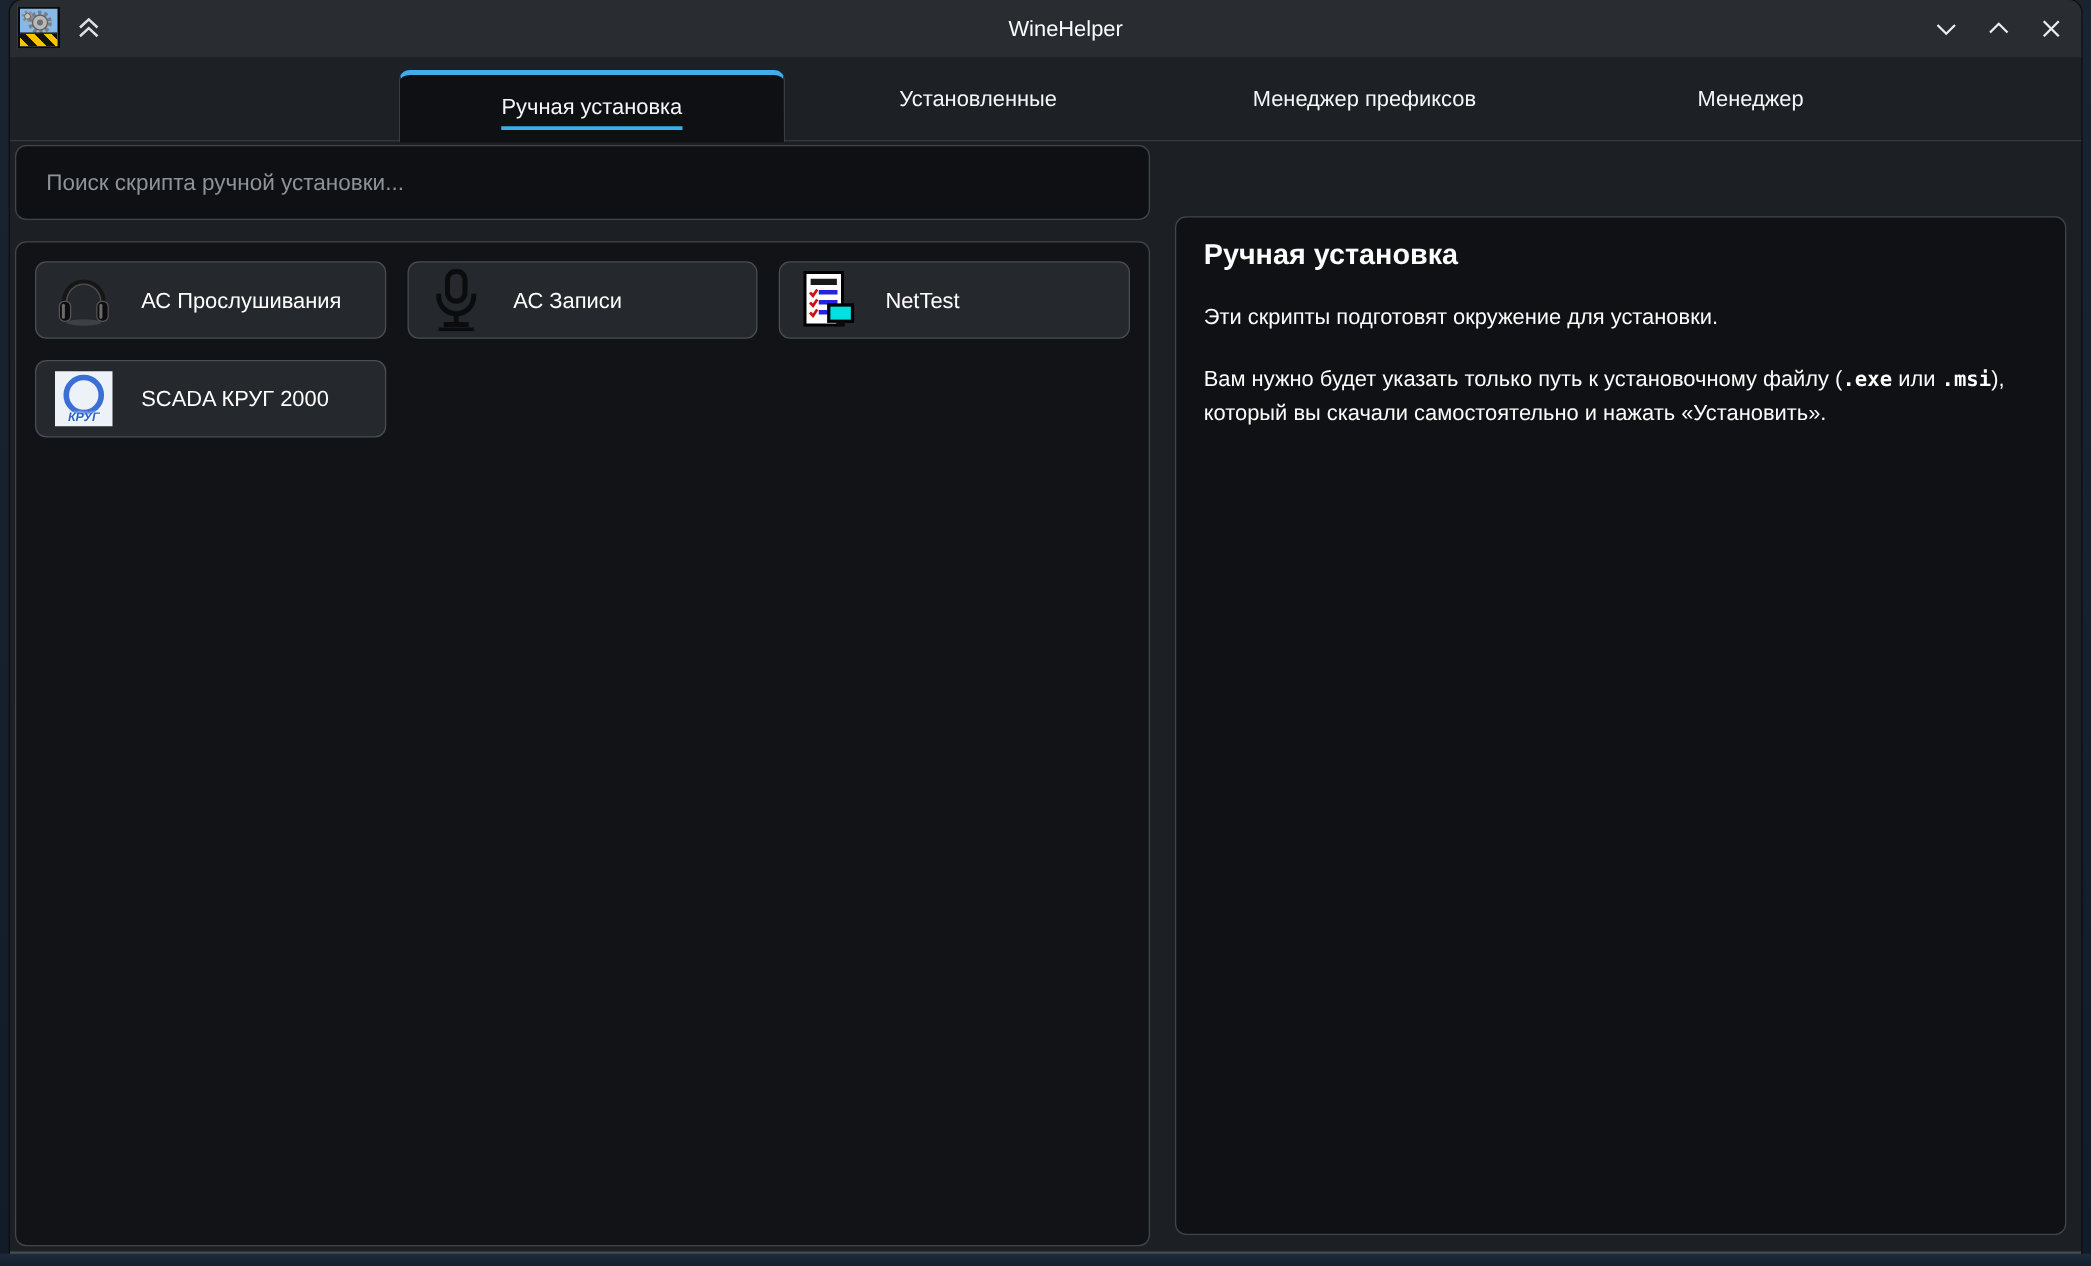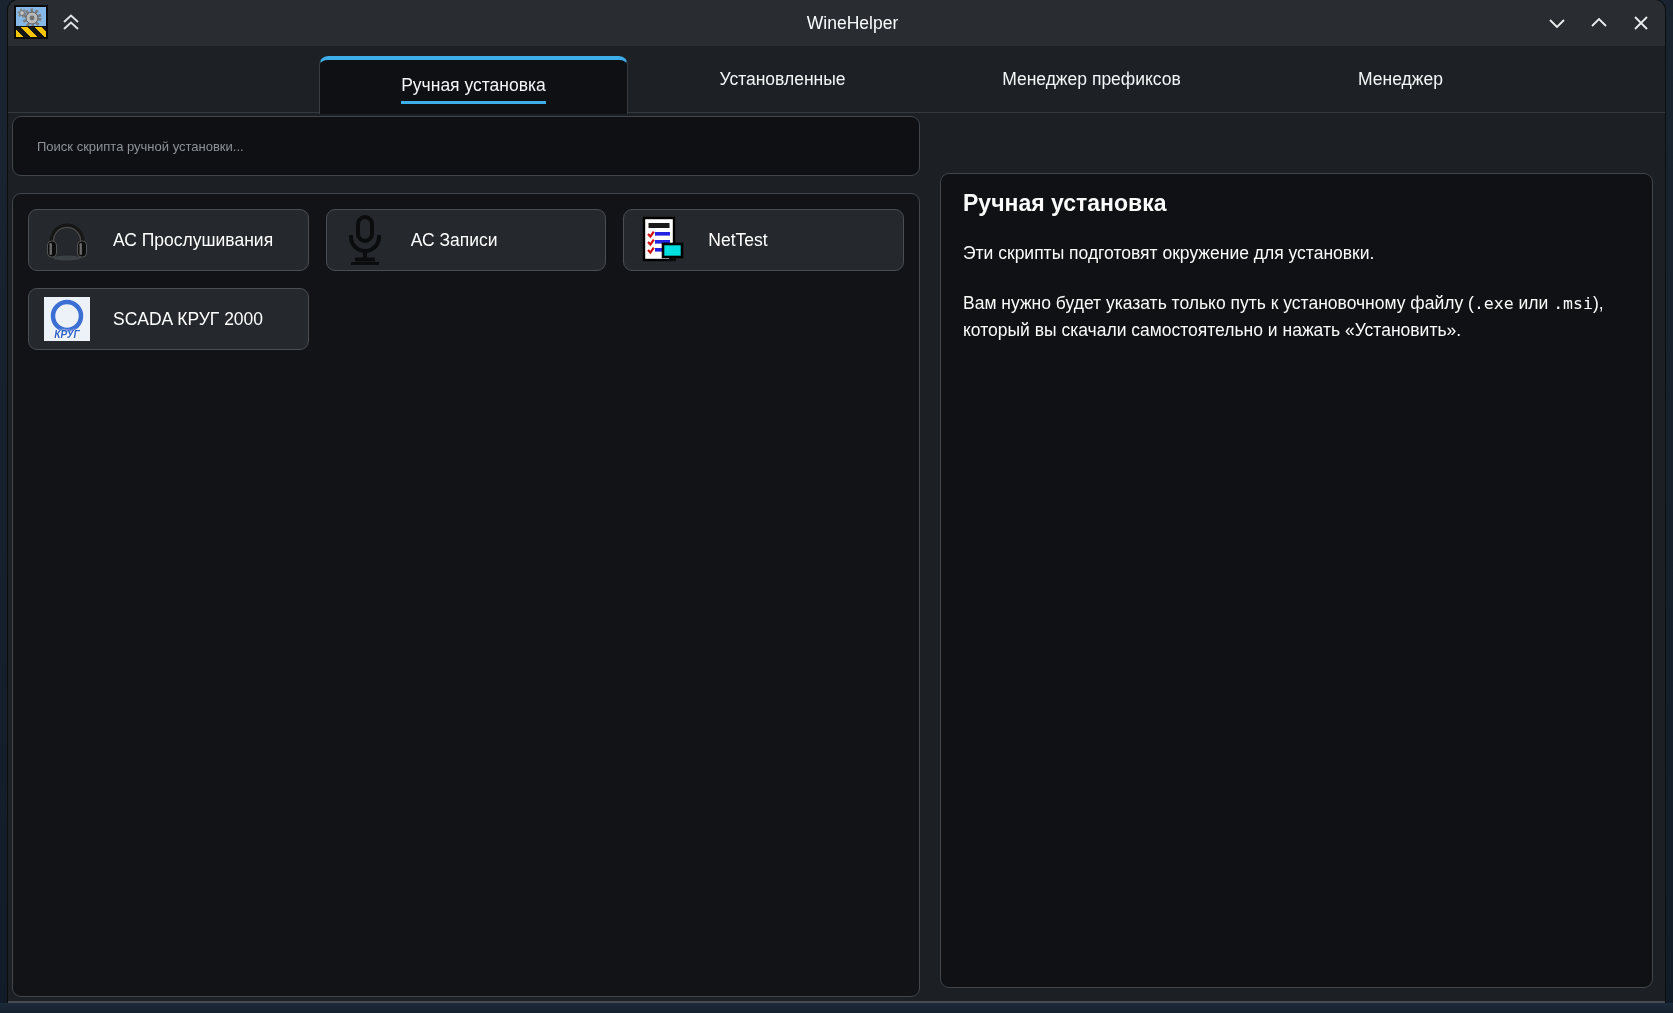--- a/index.html
+++ b/index.html
@@ -63,21 +63,21 @@
     box-sizing:border-box;z-index:2;
   }
   .tab.active .tab-label{
     border-bottom:3px solid #3daee9;padding-bottom:5px;margin-top:4px;
   }
   
   .search-input{
     position:absolute;left:4px;top:116px;width:908px;height:60px;
     box-sizing:border-box;background:#0e1013;color:#e8eaec;
     border:1px solid #41464c;border-radius:9px;outline:none;
-    font-size:13px;padding:0 24px;
+    font-size:18px;padding:0 24px;
     font-family:"Liberation Sans","DejaVu Sans",sans-serif;
   }
   .search-input::placeholder{color:#8d9398;opacity:1;}
   .script-list{
     position:absolute;left:4px;top:193px;width:908px;height:804px;
     box-sizing:border-box;background:#111316;
     border:1px solid #41464c;border-radius:9px;
     padding:15px;
     display:grid;grid-template-columns:1fr 1fr 1fr;gap:17px 17px;
     grid-auto-rows:62px;align-content:start;
@@ -108,21 +108,21 @@
   }
   
   .info-panel{
     position:absolute;left:932px;top:173px;width:713px;height:815px;
     box-sizing:border-box;background:#0f1114;
     border:1px solid #41464c;border-radius:9px;
     padding:16px 22px;color:#fcfcfc;
   }
   .info-heading{font-size:23px;font-weight:bold;margin:0 0 4px 0;}
   .info-para{font-size:17.5px;line-height:1.55;margin:23px 0 0 0;max-width:676px;}
-  .mono{font-family:"DejaVu Sans Mono","Liberation Mono",monospace;font-size:16.5px;}
+  .mono{font-family:"DejaVu Sans Mono","Liberation Mono",monospace;font-size:16.5px;font-weight:bold;}
   
   .taskbar-sliver{
     position:absolute;left:0;bottom:0;width:100%;height:10px;
     background:linear-gradient(180deg,#1d2a3a,#15202e);
   }
   svg{display:block;}
 </style>
 </head>
 <body>
 

